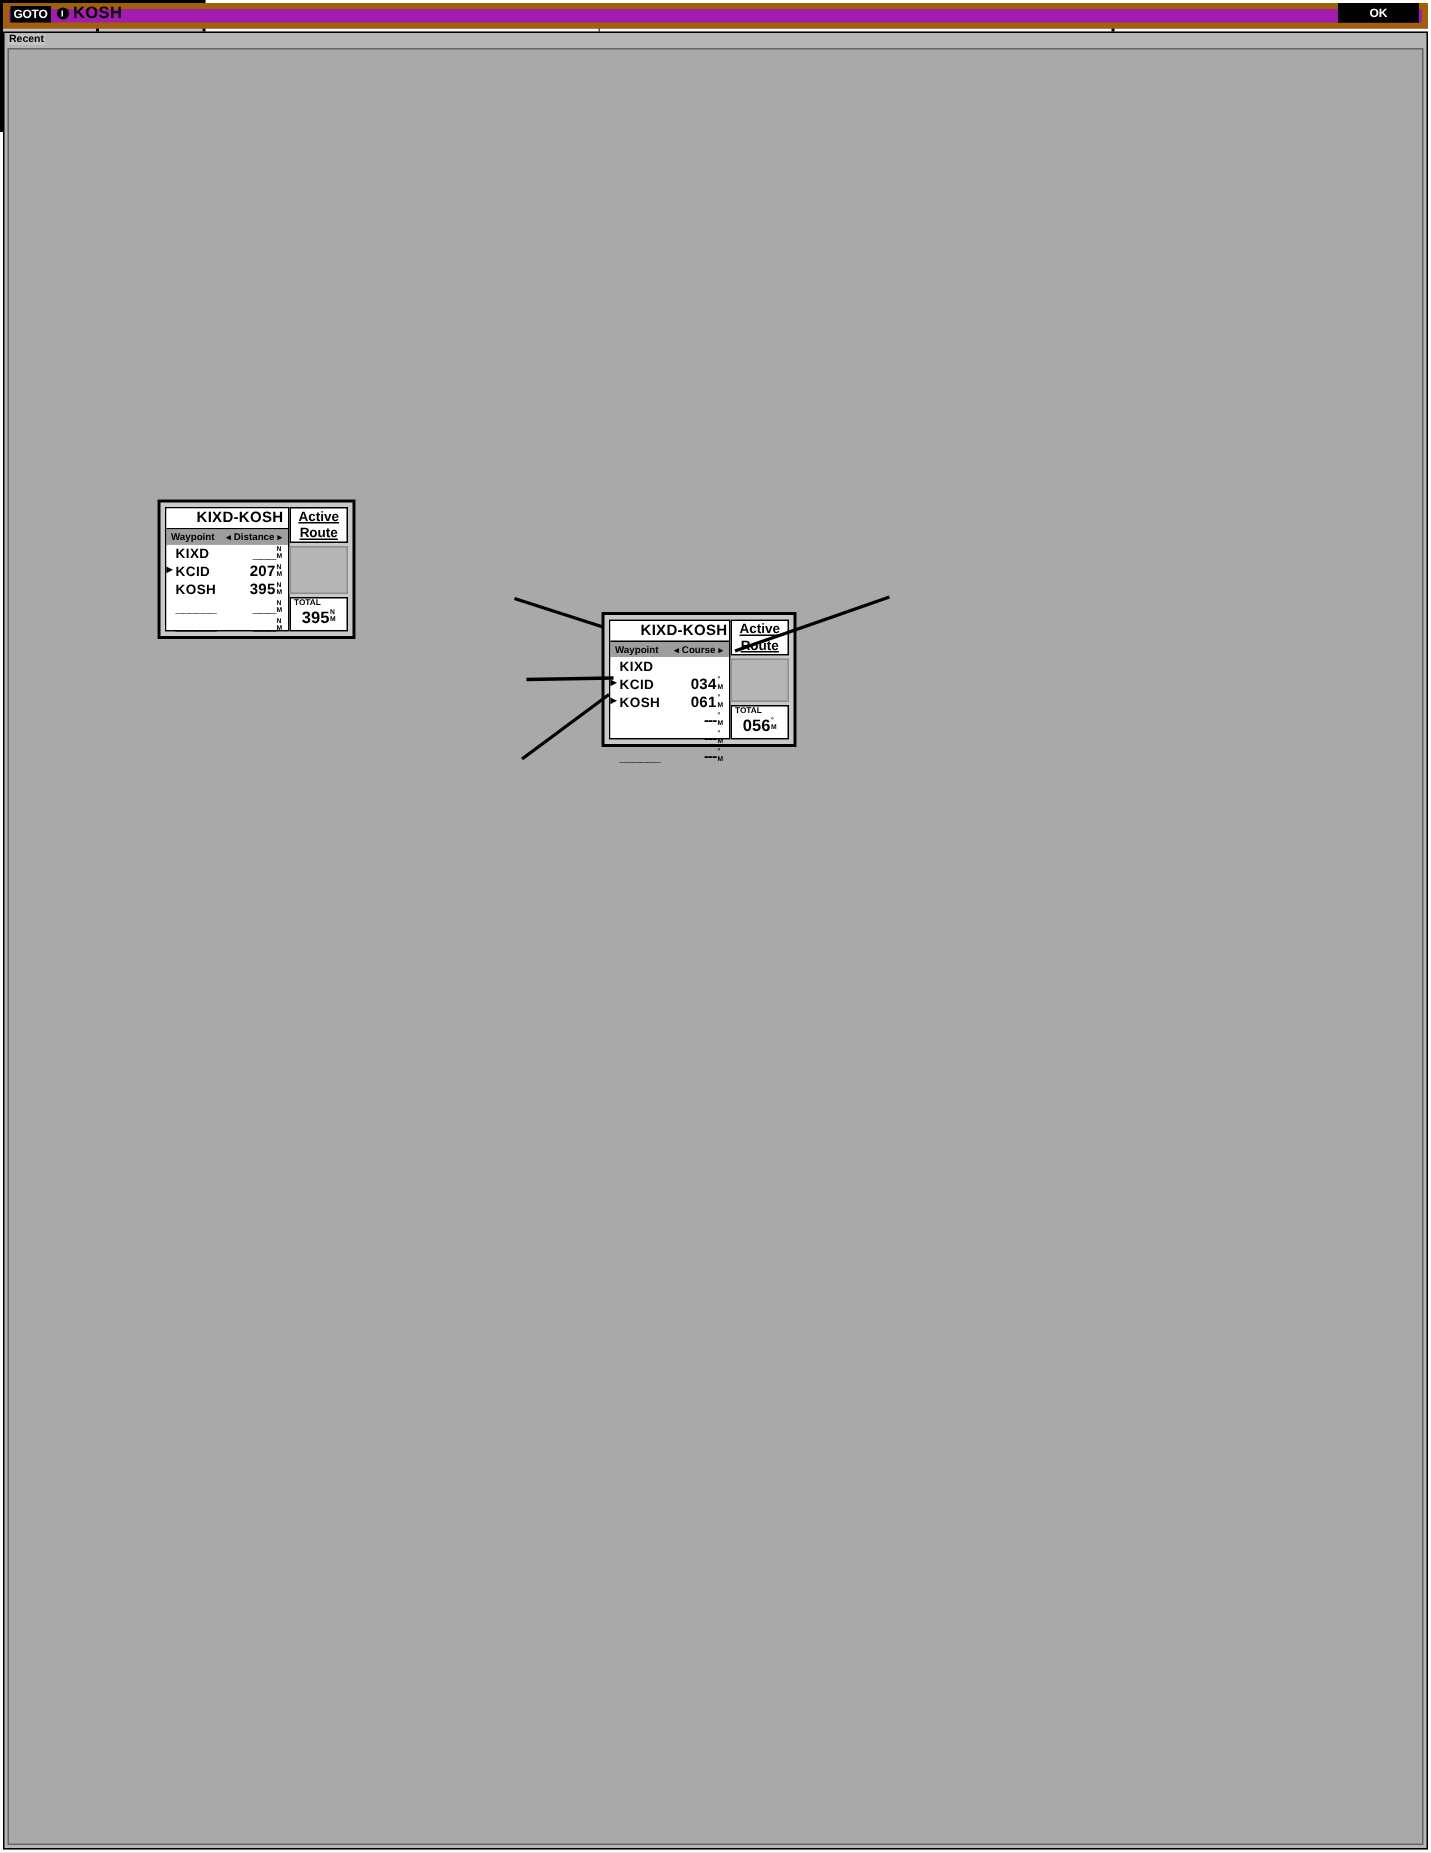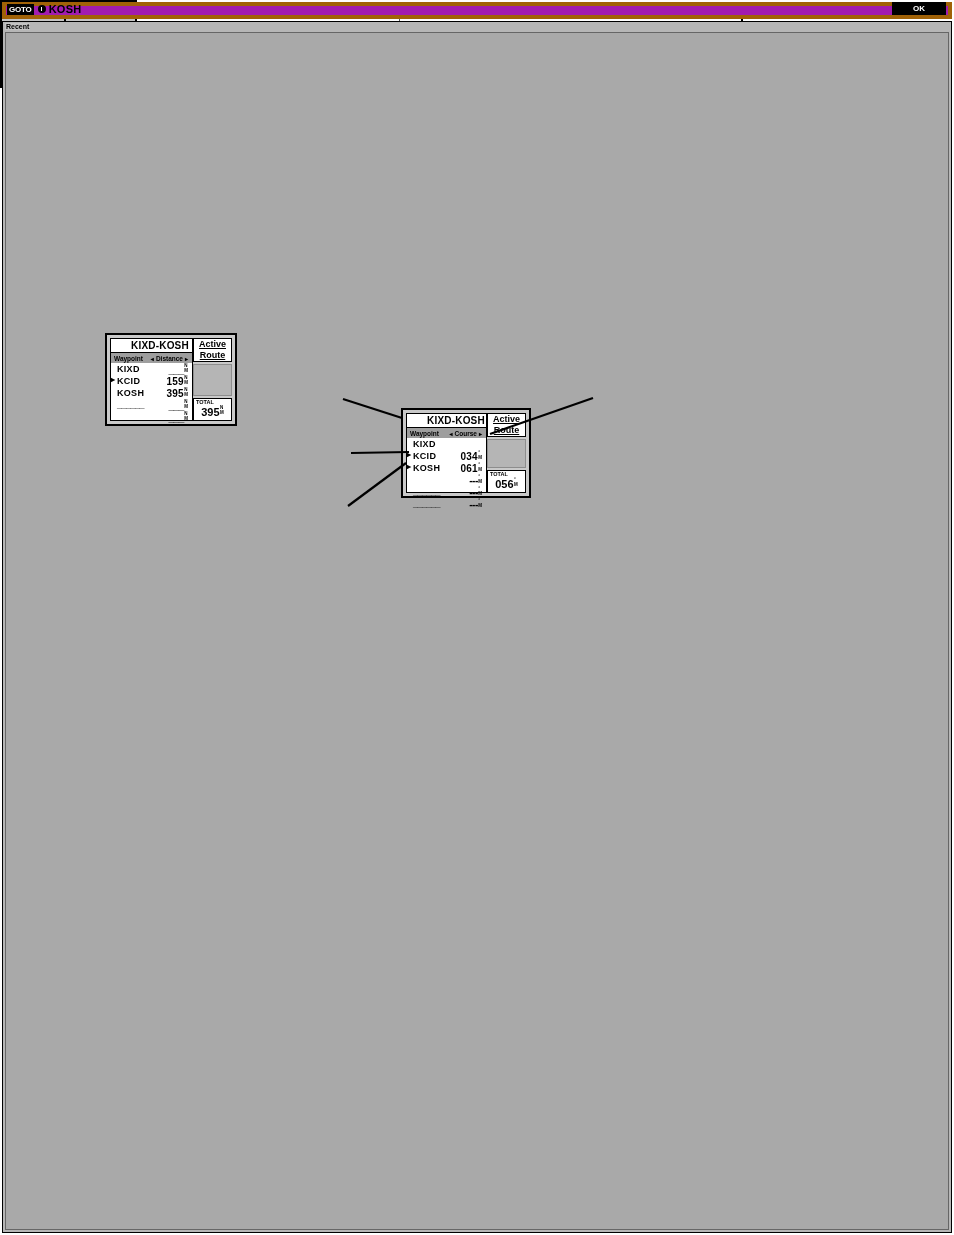--- a/index.html
+++ b/index.html
@@ -175,21 +175,21 @@
             <span class="unit">
               <span>N</span>
               <span>M</span>
             </span>
           </span>
         </div>
         <div class="rs-row">
           <span class="mark">▸</span>
           <span class="wpt">KCID</span>
           <span class="val">
-            <span class="num">159</span>
+            <span class="num">207</span>
             <span class="unit">
               <span>N</span>
               <span>M</span>
             </span>
           </span>
         </div>
         <div class="rs-row">
           <span class="mark"></span>
           <span class="wpt">KOSH</span>
           <span class="val">

